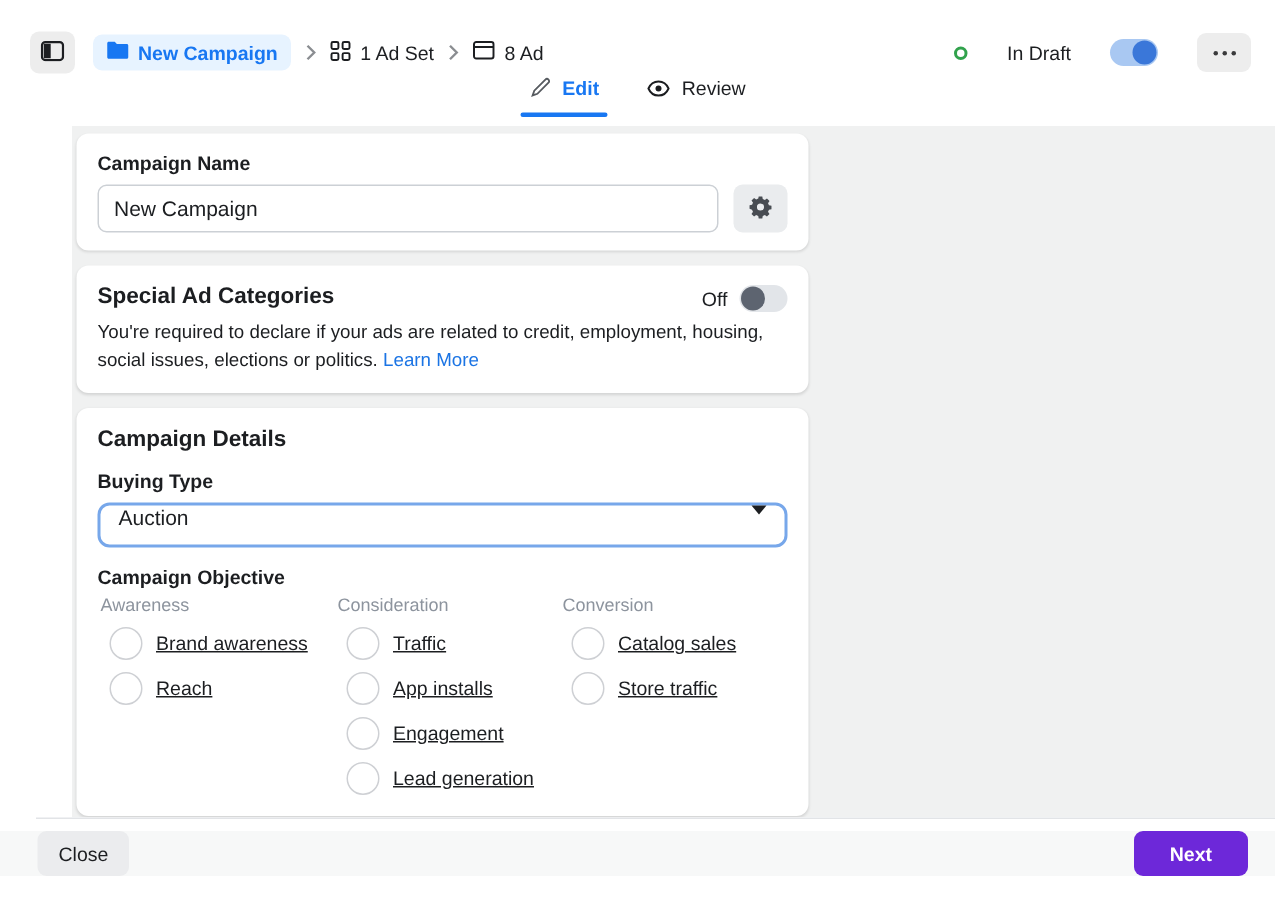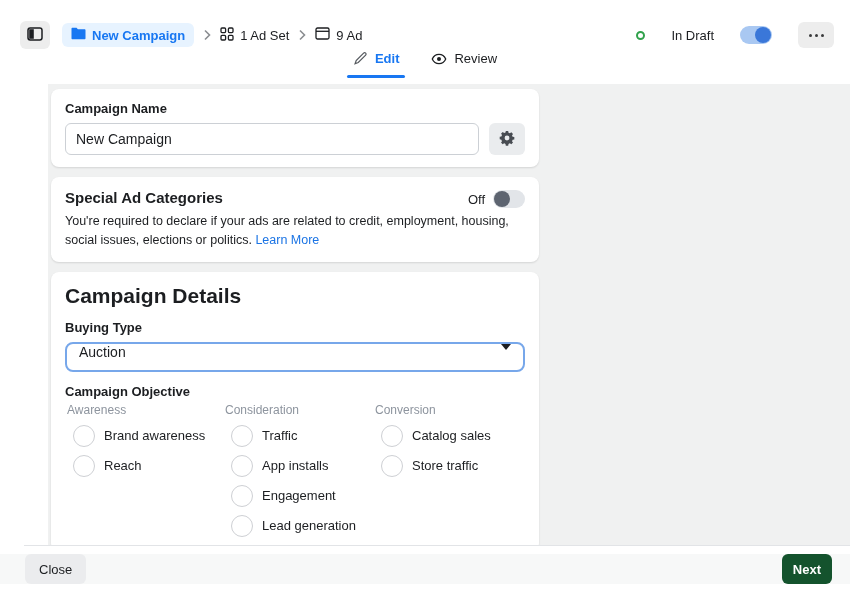--- a/index.html
+++ b/index.html
@@ -40,40 +40,40 @@
   .name-row { display:flex; gap:10px; }
   .text-input { flex:1; height:32px; border:1px solid #ccd0d5; border-radius:6px; padding:0 10px; font-size:14px; color:#1c1e21; font-family:inherit; outline:none; }
   .gear-btn { width:36px; height:32px; background:#eaecee; }
 
   .card-head-row { display:flex; align-items:flex-start; justify-content:space-between;text-align:right; }
   .card-title { font-size:15px; font-weight:bold; }
   .toggle-wrap { display:flex; align-items:center; gap:8px; font-size:13px; padding-top:1px; }
   .desc { font-size:12.5px; line-height:1.5; margin-top:4px; width:458px; }
   .link { color:#1b74e4; cursor:pointer; text-decoration:none; }
 
-  .section-title { font-size:21px; font-weight:bold; margin-bottom:12px; }
+  .section-title { font-size:15px; font-weight:bold; margin-bottom:12px; }
   .select { height:30px; border:2px solid #77a7ea; border-radius:8px; display:flex; justify-content:space-between; padding:0 12px; font-size:14px; margin-bottom:12px; cursor:pointer; background:#fff; }
   .caret { width:0; height:0; border-left:5px solid transparent; border-right:5px solid transparent; border-top:6px solid #1c1e21; }
 
   .obj-grid { display:grid; grid-template-columns:158px 150px 1fr; margin-top:2px; }
   .obj-header { font-size:12px; color:#8d949e; margin:0 0 6px 2px; }
-  .obj-list { display:flex; flex-direction:column; gap:4px; }
+  .obj-list { display:flex; flex-direction:column; gap:4px;text-decoration:underline; }
   .obj-item { display:flex; align-items:center; gap:9px; padding:2px 8px; border-radius:6px; cursor:pointer; }
   .obj-item.selected { background:#e7f3ff; }
   .radio { width:22px; height:22px; border-radius:50%; border:1px solid #ced0d4; background:#fff; flex:none; position:relative; }
   .radio.checked { border-color:#fff; }
   .radio.checked::after { content:""; position:absolute; inset:4px; border-radius:50%; background:#1b74e4; }
   .obj-label { font-size:13px; }
 
   
   .footer { position:relative; height:75px; background:#fff; }
   .footer-line { position:absolute; top:0; left:24px; right:0; height:1px; background:#e2e4e7; }
   .footer-band { position:absolute; top:9px; left:0; right:0; height:30px; background:#f7f8f8; display:flex; align-items:center; }
   .close-btn { margin-left:25px; height:30px; padding:0 14px; background:#ebecee; border:none; border-radius:6px; font-size:13px; font-family:inherit; color:#1c1e21; cursor:pointer; }
-  .next-btn { position:absolute; right:18px; top:0; height:30px; padding:0 11px; background:#14532d; border:none; border-radius:6px; color:#fff; font-weight:bold; font-size:13px; font-family:inherit; cursor:pointer; }
+  .next-btn { position:absolute; right:18px; top:0; height:30px; padding:0 24px; background:#6d28d9; border:none; border-radius:6px; color:#fff; font-weight:bold; font-size:13px; font-family:inherit; cursor:pointer; }
 </style>
 </head>
 <body>
 
 <div class="app">
 
   <header class="top-bar">
     <div class="nav-row">
       <button class="icon-btn sidebar-toggle">
         <span>
@@ -114,21 +114,21 @@
               <path d="M2 1.5 6.5 6 2 10.5"></path>
             </svg>
         </span>
         <div class="crumb">
           <span>
             <svg width="15" height="13" viewBox="0 0 15 13" fill="none" stroke="#1c1e21" stroke-width="1.3">
                 <rect x="1" y="1" width="13" height="11" rx="1.5"></rect>
                 <path d="M1 4.3h13"></path>
               </svg>
           </span>
-          <span>9 Ad</span>
+          <span>8 Ad</span>
         </div>
       </nav>
 
       <div class="nav-right">
         <span class="status-dot"></span>
         <span class="status-label">In Draft</span>
         <span class="switch on">
             <span class="knob"></span>
           </span>
         <button class="icon-btn more-btn">

